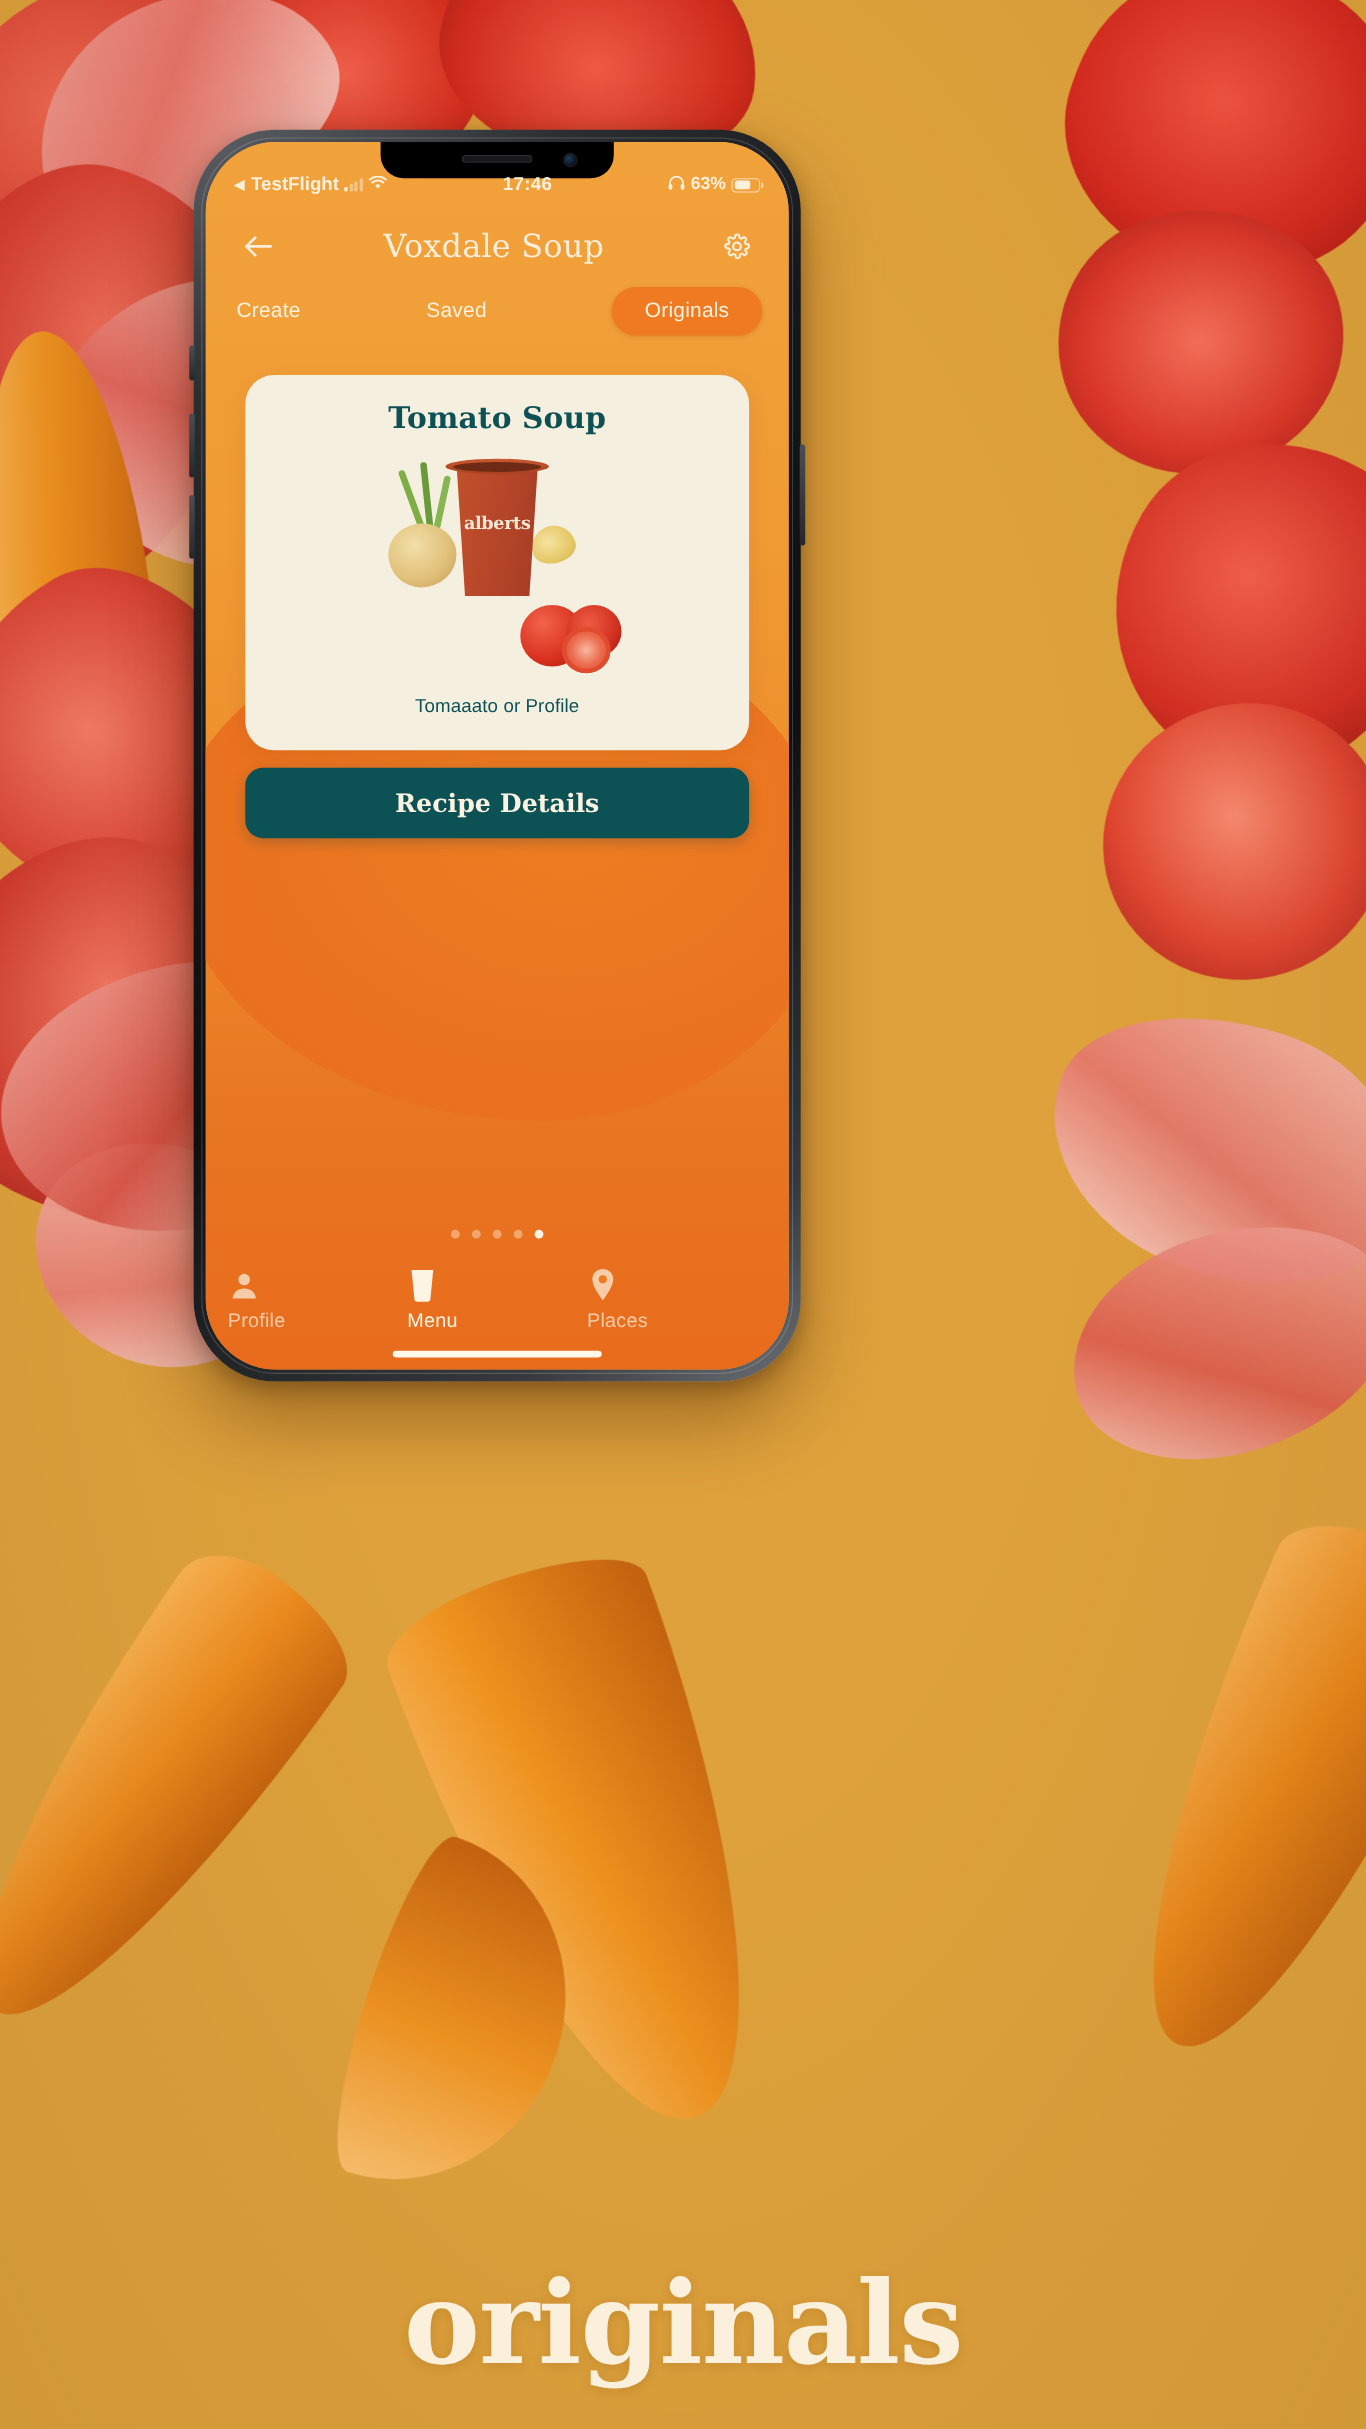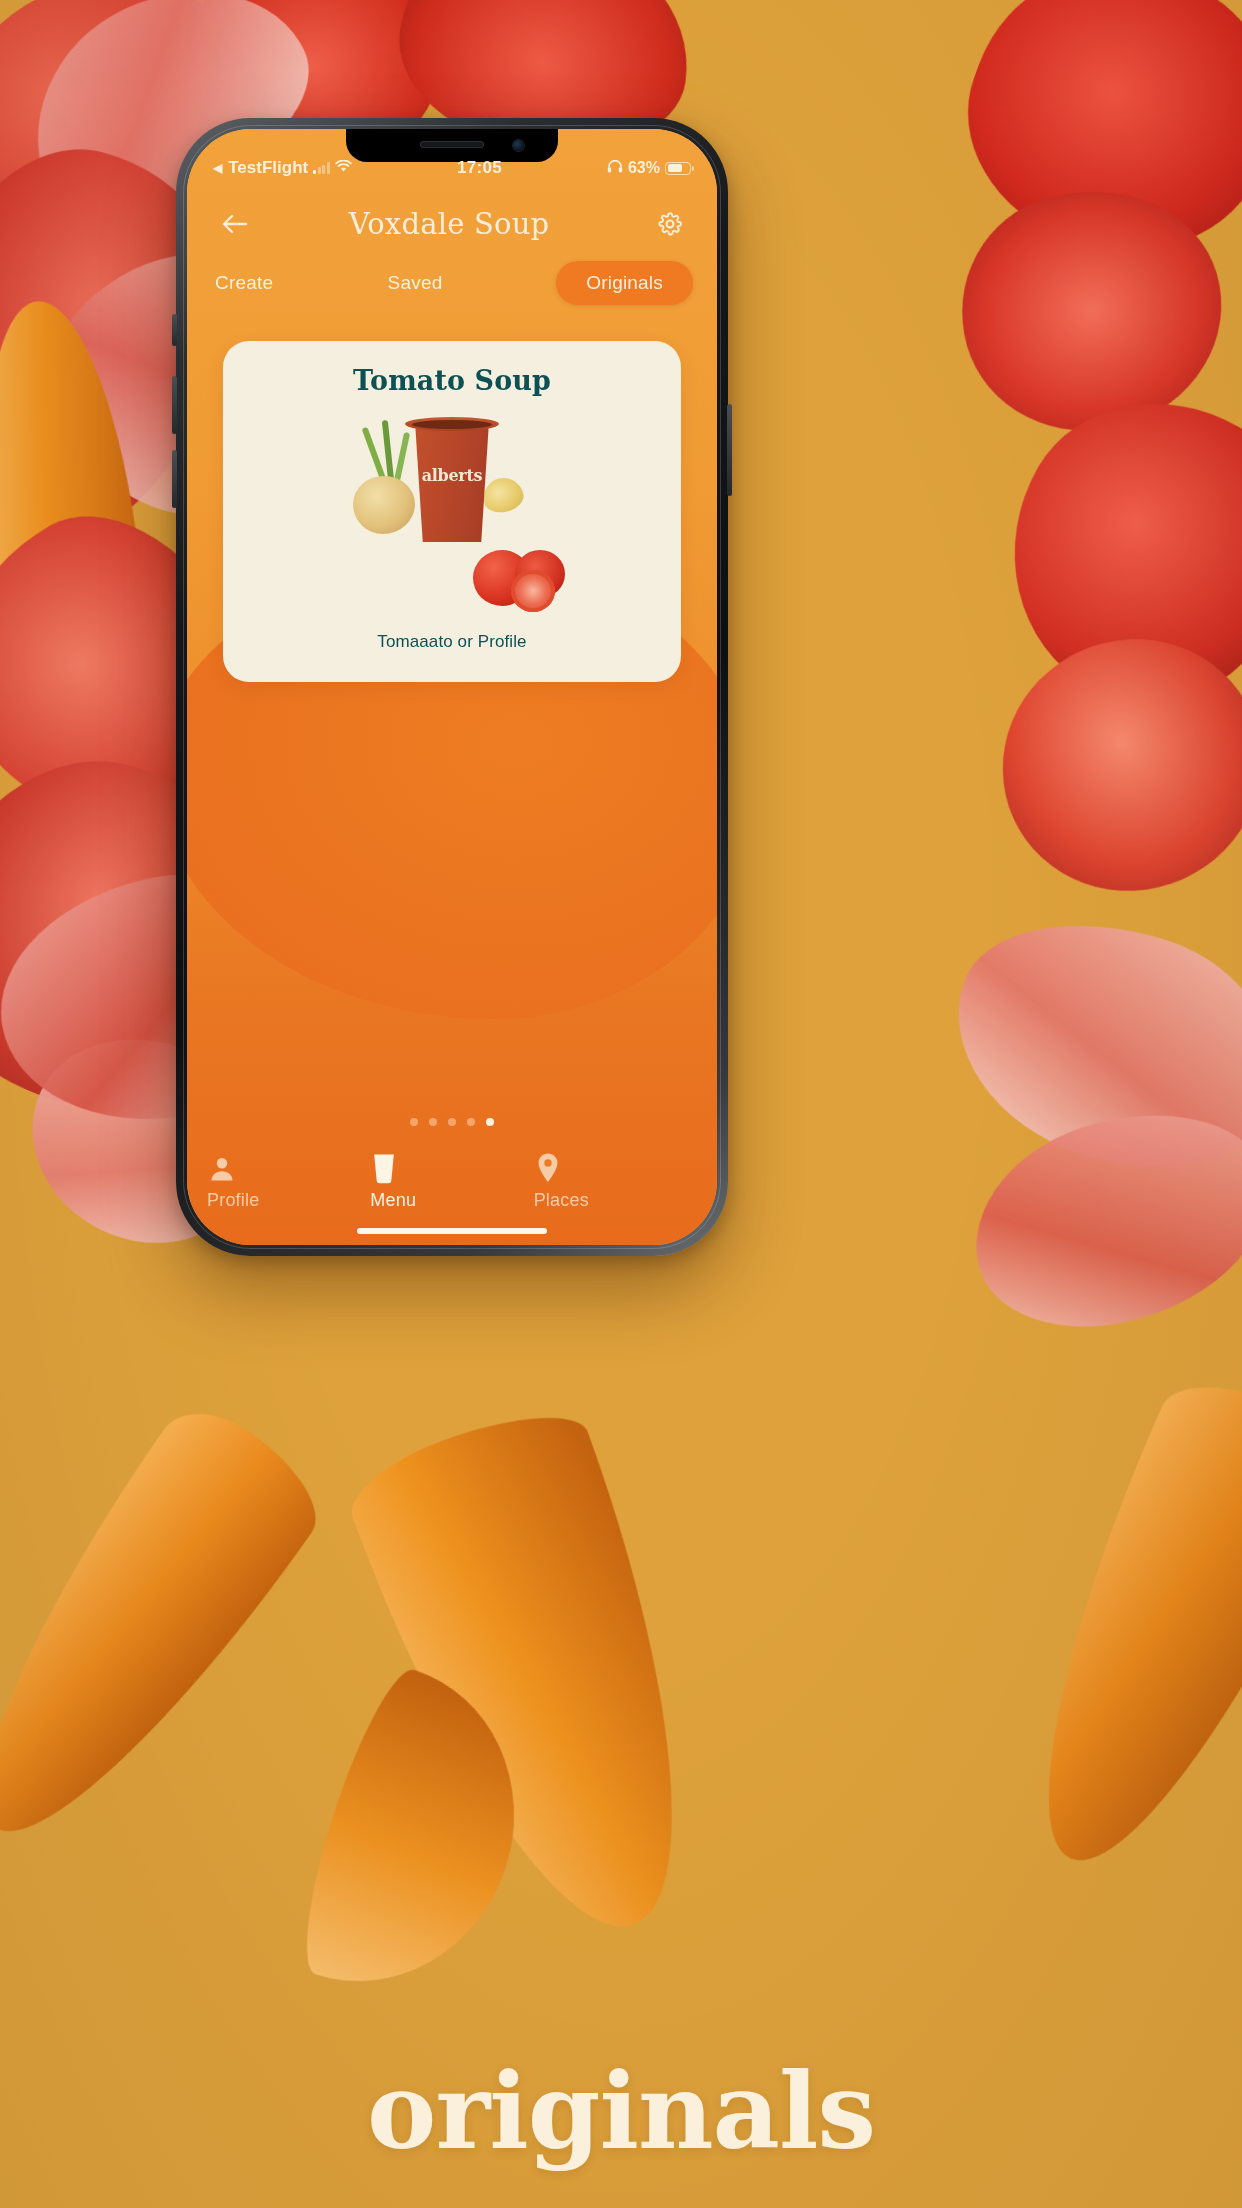--- a/index.html
+++ b/index.html
@@ -284,21 +284,21 @@
               <i></i>
             </span>
           <span>
             <svg width="17" height="13" viewBox="0 0 17 13" fill="none">
               <path d="M8.5 11.4 L11 8.6 a3.6 3.6 0 0 0 -5 0 Z" fill="#FBF0DC"></path>
               <path d="M3.6 6.0 a7.2 7.2 0 0 1 9.8 0" stroke="#FBF0DC" stroke-width="1.8" stroke-linecap="round" fill="none"></path>
               <path d="M1.2 3.3 a10.8 10.8 0 0 1 14.6 0" stroke="#FBF0DC" stroke-width="1.8" stroke-linecap="round" fill="none"></path>
             </svg>
           </span>
         </div>
-        <div class="sb-mid">17:05</div>
+        <div class="sb-mid">17:46</div>
         <div class="sb-right">
           <span>
             <svg width="16" height="13" viewBox="0 0 16 13" fill="none">
               <path d="M2 8 V6.6 a6 6 0 0 1 12 0 V8" stroke="#FBF0DC" stroke-width="1.6" fill="none" stroke-linecap="round"></path>
               <rect x="0.8" y="7.2" width="3.4" height="5.2" rx="1.5" fill="#FBF0DC"></rect>
               <rect x="11.8" y="7.2" width="3.4" height="5.2" rx="1.5" fill="#FBF0DC"></rect>
             </svg>
           </span>
           <span class="pct">63%</span>
           <span class="batt">
@@ -346,20 +346,23 @@
               <div class="cup-logo">alberts</div>
               <div class="tomato-b"></div>
               <div class="tomato-c"></div>
               <div class="tomato-slice"></div>
             </div>
           </div>
           <div class="card-sub">Tomaaato or Profile</div>
         </div>
       </div>
 
+      <div class="cta-wrap">
+        <div class="cta">Recipe Details</div>
+      </div>
 
       <div class="dots">
         <span></span>
         <span></span>
         <span></span>
         <span></span>
         <span class="on"></span>
       </div>
 
       <div class="bottomnav">

